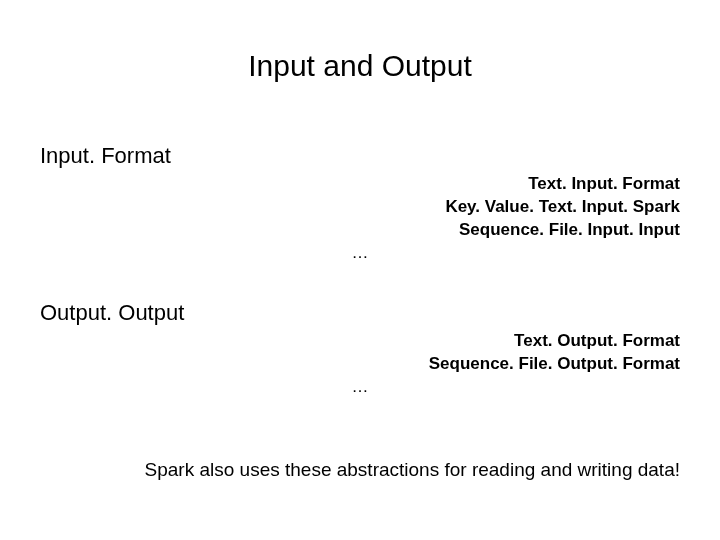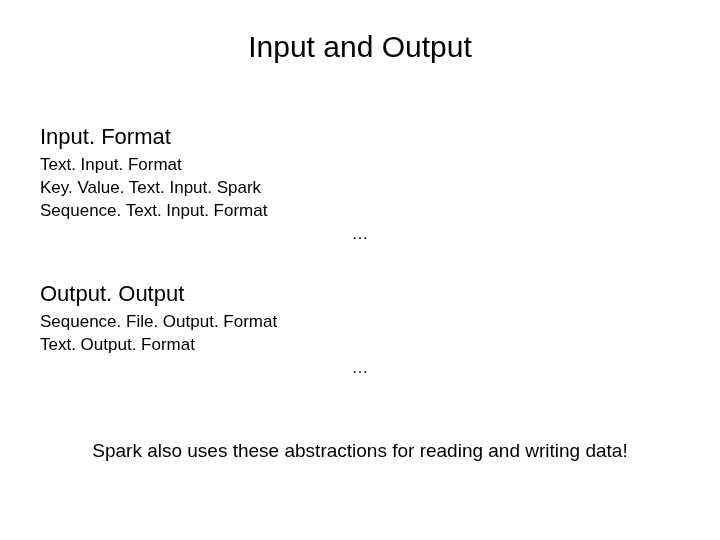--- a/index.html
+++ b/index.html
@@ -13,64 +13,64 @@
       background: #ffffff;
       font-family: Arial, Helvetica, sans-serif;
       color: #000000;
       padding: 30px 40px;
     }
     .slide-title {
       font-size: 30px;
       font-weight: normal;
       text-align: center;
       margin-bottom: 60px;
-      margin-top: 0;
+      margin-top: 19px;
     }
     .section-header {
       font-size: 22px;
       font-weight: normal;
       text-align: left;
       margin-bottom: 4px;
     }
     .list-item {
       font-size: 17px;
-      font-weight: normal;
-      text-align: left;
+      font-weight: bold;
+      text-align: right;
       line-height: 1.35;
     }
     .ellipsis {
       font-size: 17px;
       text-align: center;
       line-height: 1.35;
     }
     .section-gap {
       height: 35px;
     }
     .footer-note {
       font-size: 19px;
       font-weight: normal;
-      text-align: center;
+      text-align: right;
       margin-top: 60px;
     }
   </style>
 </head>
 <body>
 
 <h1 class="slide-title">Input and Output</h1>
 
 <div>
   <h2 class="section-header">Input. Format</h2>
   <div class="list-item">Text. Input. Format</div>
   <div class="list-item">Key. Value. Text. Input. Spark</div>
-  <div class="list-item">Sequence. Text. Input. Format</div>
+  <div class="list-item">Sequence. File. Input. Input</div>
   <div class="ellipsis">…</div>
 </div>
 
 <div class="section-gap"></div>
 
 <div>
   <h2 class="section-header">Output. Output</h2>
+  <div class="list-item">Text. Output. Format</div>
   <div class="list-item">Sequence. File. Output. Format</div>
-  <div class="list-item">Text. Output. Format</div>
   <div class="ellipsis">…</div>
 </div>
 
 <div class="footer-note">Spark also uses these abstractions for reading and writing data!</div>
 
 </body></html>

